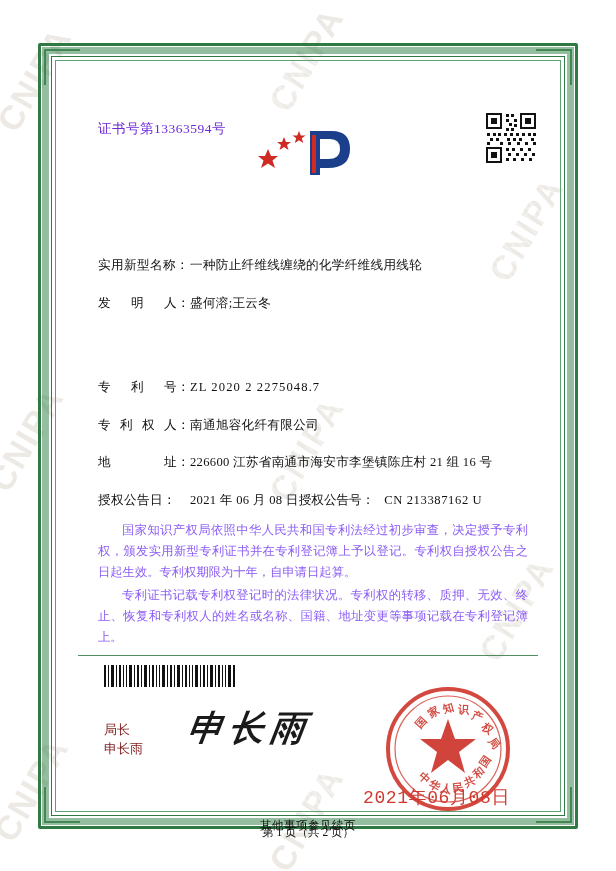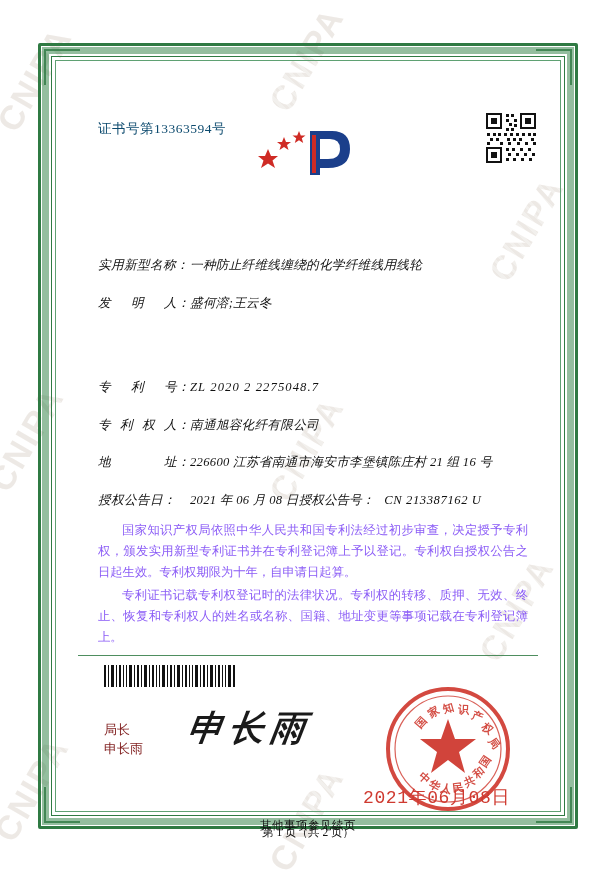--- a/index.html
+++ b/index.html
@@ -97,21 +97,21 @@
     inset: 22px;
     z-index: 3;
   }
 
   
   .cert-no {
     position: absolute;
     left: 38px;
     top: 55px;
     font-size: 13.5px;
-    color: #0c4a6e;
+    color: #6d28d9;
     letter-spacing: .5px;
   }
   .qr {
     position: absolute;
     right: 18px;
     top: 46px;
     width: 54px;
     height: 54px;
   }
   .logo {
@@ -141,21 +141,20 @@
     left: 38px;
     right: 26px;
     top: 192px;
   }
   .row {
     display: flex;
     align-items: baseline;
     margin-bottom: 20.5px;
     font-size: 12.6px;
     color: #111;
-    font-style: italic;
   }
   .row .lbl {
     width: 92px;
     flex: 0 0 92px;
     letter-spacing: .4px;
     white-space: nowrap;
   }
   .row .lbl.spread {
     display: flex;
     justify-content: space-between;

